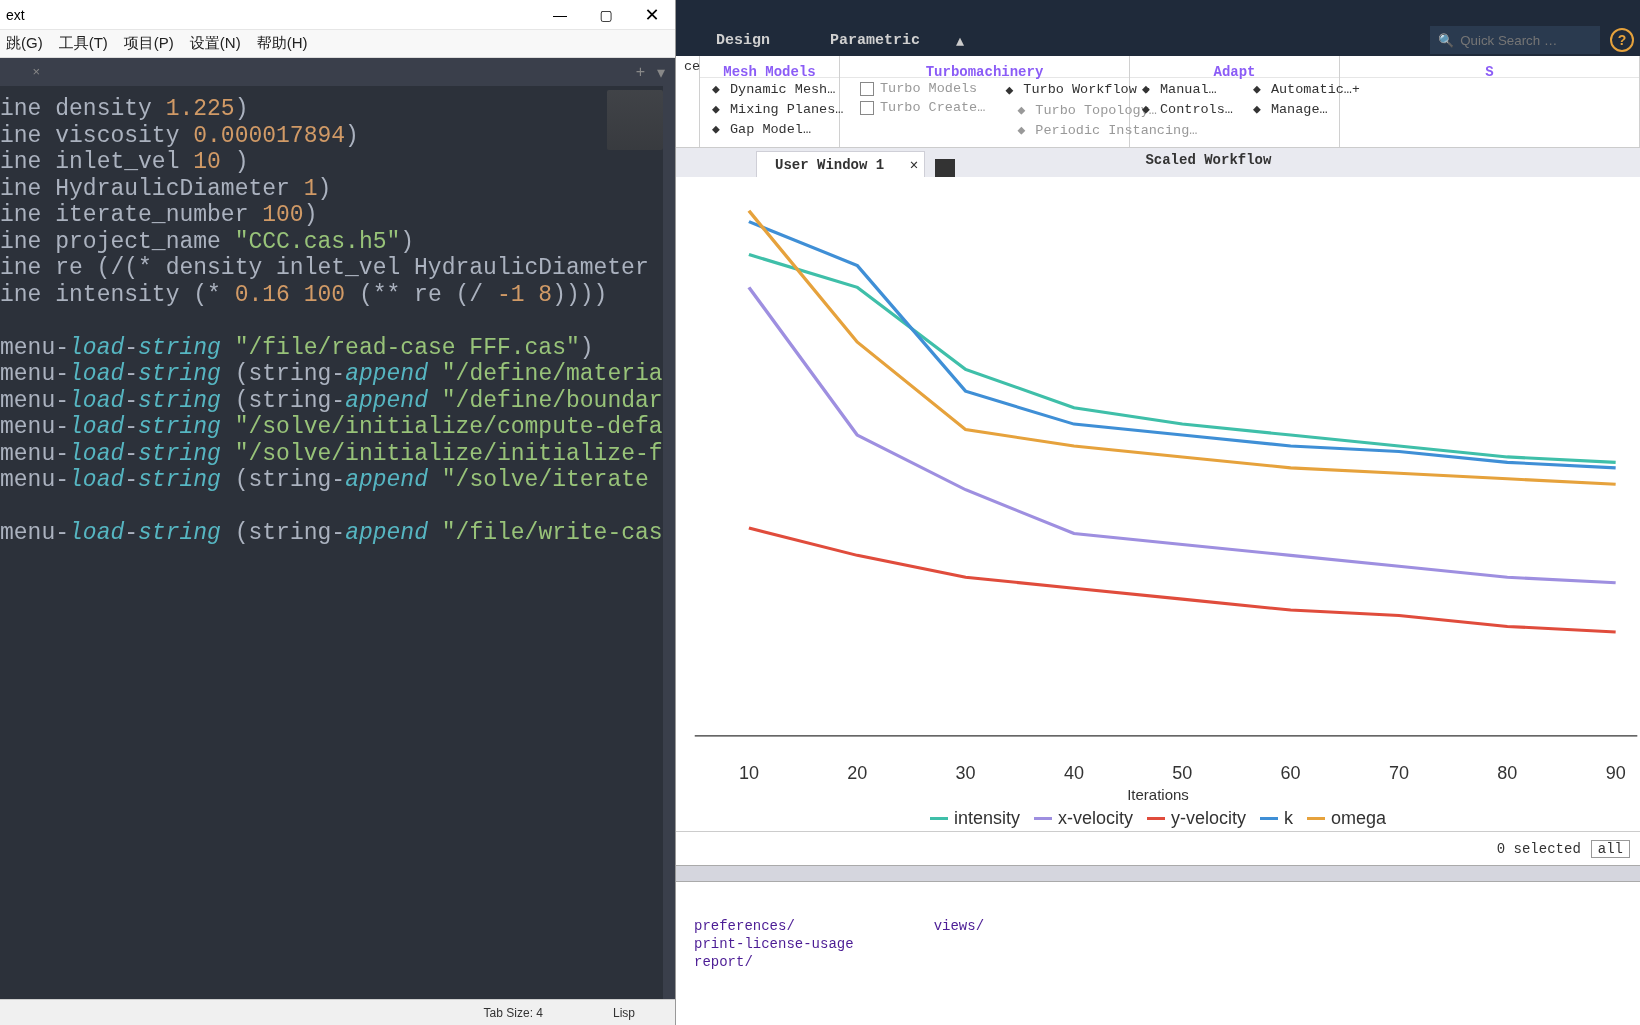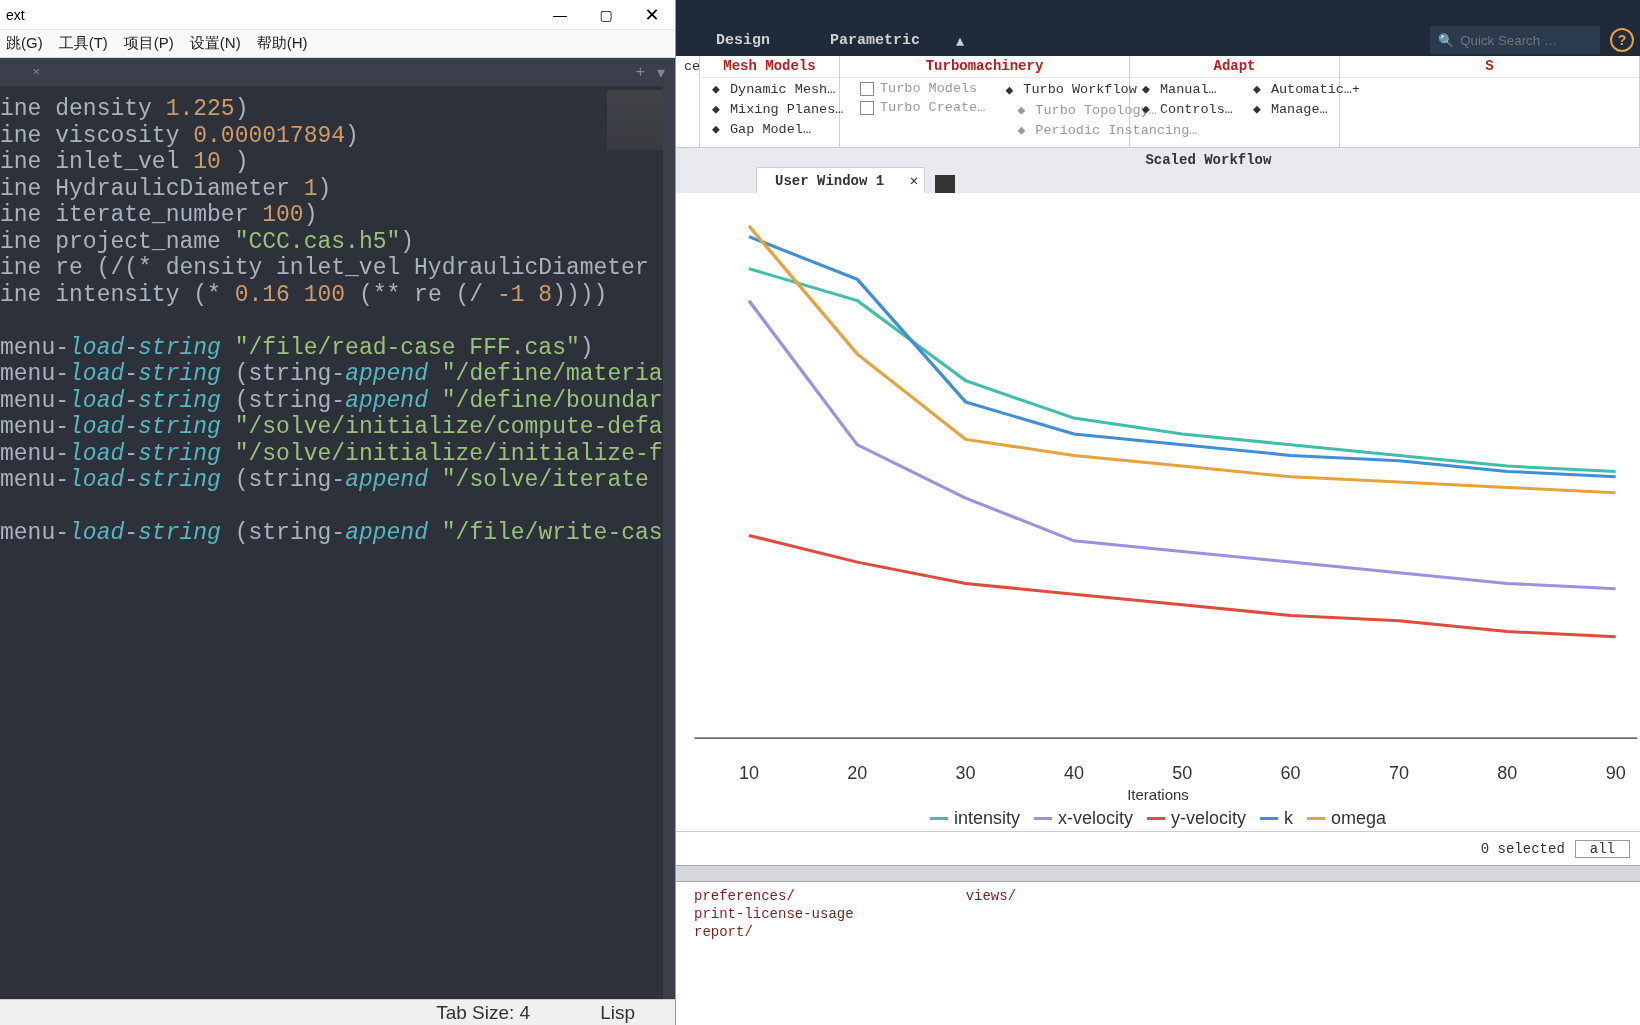--- a/index.html
+++ b/index.html
@@ -17,56 +17,56 @@
 .tab-close { position:absolute; right:10px; top:6px; color:#888; font-size:13px;}
 .tabrow-right { position:absolute; right:10px; color:#888; display:flex; gap:12px; font-size:16px;}
 .code { flex:1; background:#2c313a; position:relative; overflow:hidden; }
 .code-inner { font-family: Consolas, "Courier New", monospace; font-size:23px; line-height:26.5px; color:#abb2bf; white-space:pre; padding:10px 0 0 0; }
 .code .c-id { color:#abb2bf; }
 .code .c-num{ color:#d19a66; }
 .code .c-str{ color:#98c379; }
 .code .c-fn{ color:#56b6c2; font-style:italic;}
 .minimap { position:absolute; right:12px; top:4px; width:56px; height:60px; background:linear-gradient(#555,#444); opacity:0.5; border-radius:2px;}
 .vscroll { position:absolute; right:0; top:0; bottom:0; width:12px; background:#3a3f4b;}
-.statusbar { height:26px; background:#f0f0f0; border-top:1px solid #ccc; display:flex; align-items:center; justify-content:flex-end; padding-right:40px; gap:70px; font-size:19px; color:#333;}
+.statusbar { height:26px; background:#f0f0f0; border-top:1px solid #ccc; display:flex; align-items:center; justify-content:flex-end; padding-right:40px; gap:70px; font-size:12px; color:#333;}
 
 .fluent { flex:1; height:100%; display:flex; flex-direction:column; background:#fff; position:relative;}
 .ftop { height:24px; background:#1f2a3a; }
 .ftabbar { height:32px; background:#1f2a3a; display:flex; align-items:center; padding:0 0 0 10px; }
 .ftabbar .ftab { color:#d0d0d0; font-family:"Courier New", monospace; font-size:15px; padding:0 30px; font-weight:bold;}
 .fsearch { margin-left:auto; display:flex; align-items:center; background:#2a3a4f; height:28px; padding:0 8px; width:170px; color:#bbb; font-size:13px;}
 .fhelp { width:24px; height:24px; border-radius:12px; border:2px solid #e6a23c; color:#e6a23c; display:flex; align-items:center; justify-content:center; margin:0 6px 0 10px; font-weight:bold; font-size:14px;}
 .ribbon { height:92px; background:#fff; display:flex; border-bottom:1px solid #ccc; }
 .rgroup { border-right:1px solid #d0d0d0; display:flex; flex-direction:column; padding:0; }
-.rgroup-title { height:22px; background:#fff; text-align:center; font-family:"Courier New",monospace; font-weight:bold; font-size:14px; color:#b91c1c; border-bottom:1px solid #e6e6e6; padding-top:2px;}
+.rgroup-title { height:22px; background:#fff; text-align:center; font-family:"Courier New",monospace; font-weight:bold; font-size:14px; color:#8b5cf6; border-bottom:1px solid #e6e6e6; padding-top:8px;}
 .rgroup-body { flex:1; display:flex; }
 .rcol { display:flex; flex-direction:column; padding:2px 8px; gap:2px;}
 .ritem { display:flex; align-items:center; gap:6px; font-family:"Courier New",monospace; font-size:13.5px; color:#333; padding:1px 0; white-space:nowrap;}
 .ritem.dis { color:#999;margin-left:12px;}
 .ricon { width:16px; height:16px; display:inline-flex; align-items:center; justify-content:center; font-size:13px;}
 .ricon.cb { width:14px; height:14px; border:1px solid #888;}
 .gwrap { flex:1; display:flex; flex-direction:column; background:#e9eaf0; position:relative; min-height:0;}
-.gtabs { height:45px; display:flex; align-items:flex-end; padding-left:80px; gap:6px; background:#e9eaf0;}
+.gtabs { height:29px; display:flex; align-items:flex-end; padding-left:80px; gap:6px; background:#e9eaf0;}
 .gtab { height:26px; padding:0 18px; background:#fff; border:1px solid #cfcfd7; border-bottom:none; display:flex; align-items:center; font-family:"Courier New",monospace; font-size:14px; font-weight:bold; color:#333; position:relative;}
 .gtab-close { position:absolute; right:6px; font-size:14px; font-weight:bold; color:#333;}
 .gtab-thumb { width:20px; height:18px; background:#333; margin-left:4px;}
 .gtitle { position:absolute; left:50%; transform:translateX(-10%); top:4px; font-family:"Courier New",monospace; font-size:14px; font-weight:bold; color:#333; z-index:2;}
 .plot { flex:1; background:#fff; margin:0 0 0 0; position:relative; }
 .chart-svg { position:absolute; left:0; top:0; width:100%; height:100%;}
 .xticks { position:absolute; bottom:48px; left:0; right:0; height:20px; display:flex; font-size:18px; color:#333;}
 .xticks span { position:absolute; transform:translateX(-50%);}
 .xlab { position:absolute; bottom:28px; width:100%; text-align:center; font-size:15px; color:#333;}
 .legend { position:absolute; bottom:2px; width:100%; display:flex; justify-content:center; gap:14px; font-size:18px; color:#333;}
 .legend-item { display:flex; align-items:center; gap:6px;}
 .lswatch { width:18px; height:3px;}
 .footer { height:34px; background:#fff; border-top:1px solid #ccc; display:flex; align-items:center; justify-content:flex-end; padding-right:10px; gap:10px; font-family:"Courier New",monospace; font-size:14px; color:#333;}
-.footer .selbox { border:1px solid #999; padding:0 14px; background:#fff;}
+.footer .selbox { border:1px solid #999; padding:0 6px; background:#fff;}
 .tuibox { height:160px; border-top:1px solid #aaa; display:flex; flex-direction:column;}
 .tuihead { height:16px; background:#d5d6de; border-bottom:1px solid #aaa;}
-.tui { flex:1; background:#fff; font-family:"Courier New",monospace; font-size:14px; color:#7f1d1d; padding:6px 0 0 18px; display:flex; gap:112px; align-items:flex-start;}
+.tui { flex:1; background:#fff; font-family:"Courier New",monospace; font-size:14px; color:#4c1d95; padding:36px 0 0 18px; display:flex; gap:80px; align-items:flex-start;}
 .tui-col { display:flex; flex-direction:column; gap:2px;}
 </style>
 </head>
 <body>
 
 <div class="editor">
   <div class="titlebar">
     <span class="titlebar-title">ext</span>
     <span class="titlebar-spacer"></span>
     <span class="winbtn">—</span>

